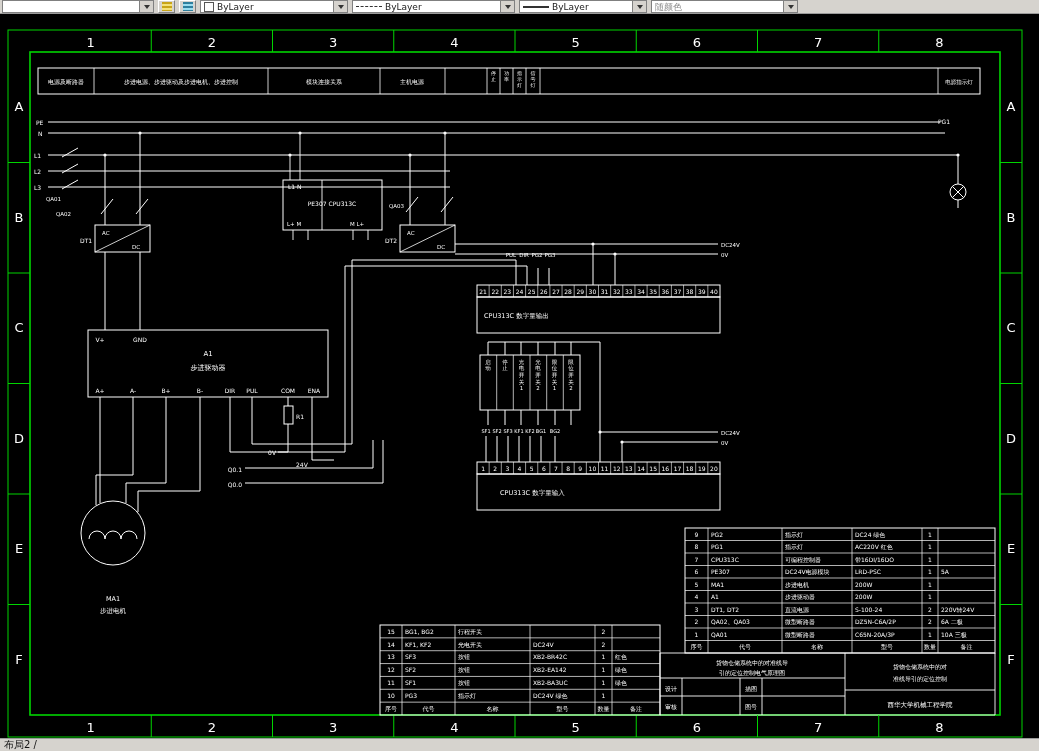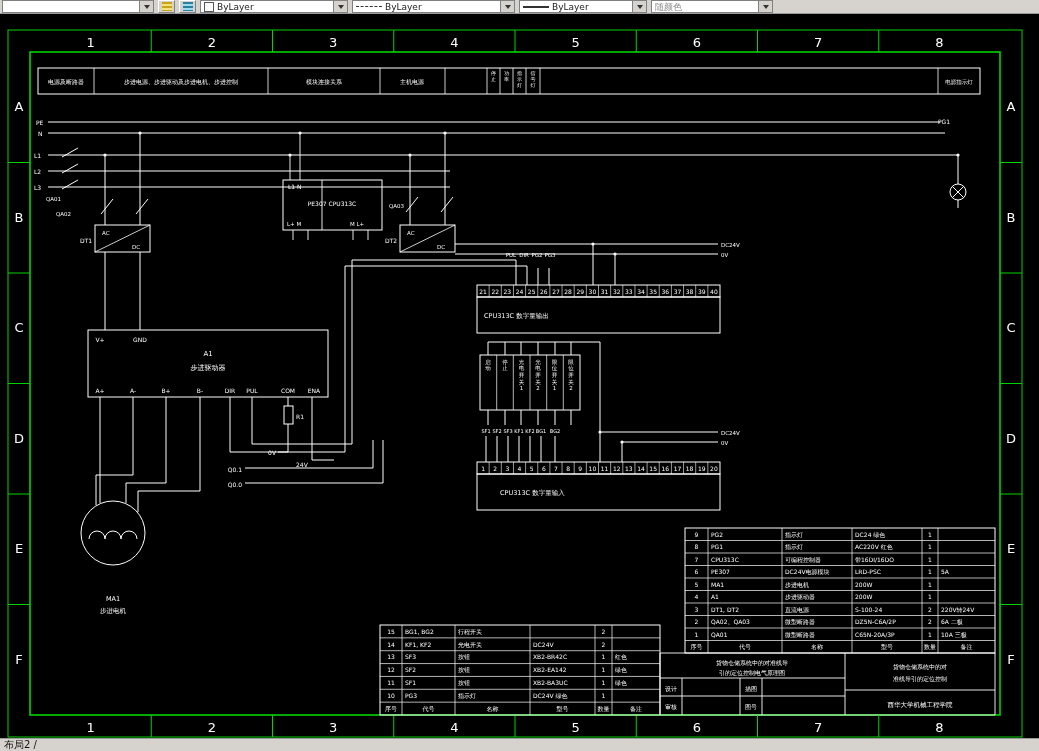--- a/index.html
+++ b/index.html
@@ -20,21 +20,21 @@
   .tbtn{width:17px;height:13px;background:#d6d3ce;border:1px solid;
     border-color:#fff #808080 #808080 #fff;padding:0;display:flex;align-items:center;justify-content:center;}
   .ic{display:block;width:10px;height:9px;}
   .ic1{background:repeating-linear-gradient(180deg,#c8a418 0 2px,#f4e27a 2px 4px);}
   .ic2{background:repeating-linear-gradient(180deg,#2e7f9e 0 2px,#9adcf0 2px 4px);}
   .swatch{width:8px;height:8px;background:#fdfdfd;border:1px solid #555;margin-left:3px;flex:0 0 auto;}
   .ltglyph{width:26px;height:0;border-top:1px dashed #333;margin-left:3px;flex:0 0 auto;}
   .lwglyph{width:26px;height:0;border-top:2px solid #333;margin-left:3px;flex:0 0 auto;}
   .pstyle .combo-val{color:#8a8a8a;}
   .w-layer{width:152px;}.w-color{width:148px;}.w-ltype{width:163px;}
-  .w-lw{width:128px;}.w-ps{width:122px;margin-top:44px;}
+  .w-lw{width:128px;}.w-ps{width:147px;margin-top:44px;}
   
   .canvas{position:absolute;top:14px;left:0;width:1039px;height:724px;background:#000;}
   svg text{font-family:"DejaVu Sans",sans-serif;fill:#fff;}
   .t5{font-size:5px}.t55{font-size:5.5px}.t6{font-size:6px}.t65{font-size:6.5px}
   .t7{font-size:7px}.mid{text-anchor:middle}.end{text-anchor:end}
   
   .statusbar{position:absolute;left:0;bottom:0;width:1039px;height:13px;background:#d6d3ce;
     border-top:1px solid #9a9a9a;font-size:10px;color:#111;display:flex;align-items:center;
     padding-left:4px;box-sizing:border-box;}
 </style>

